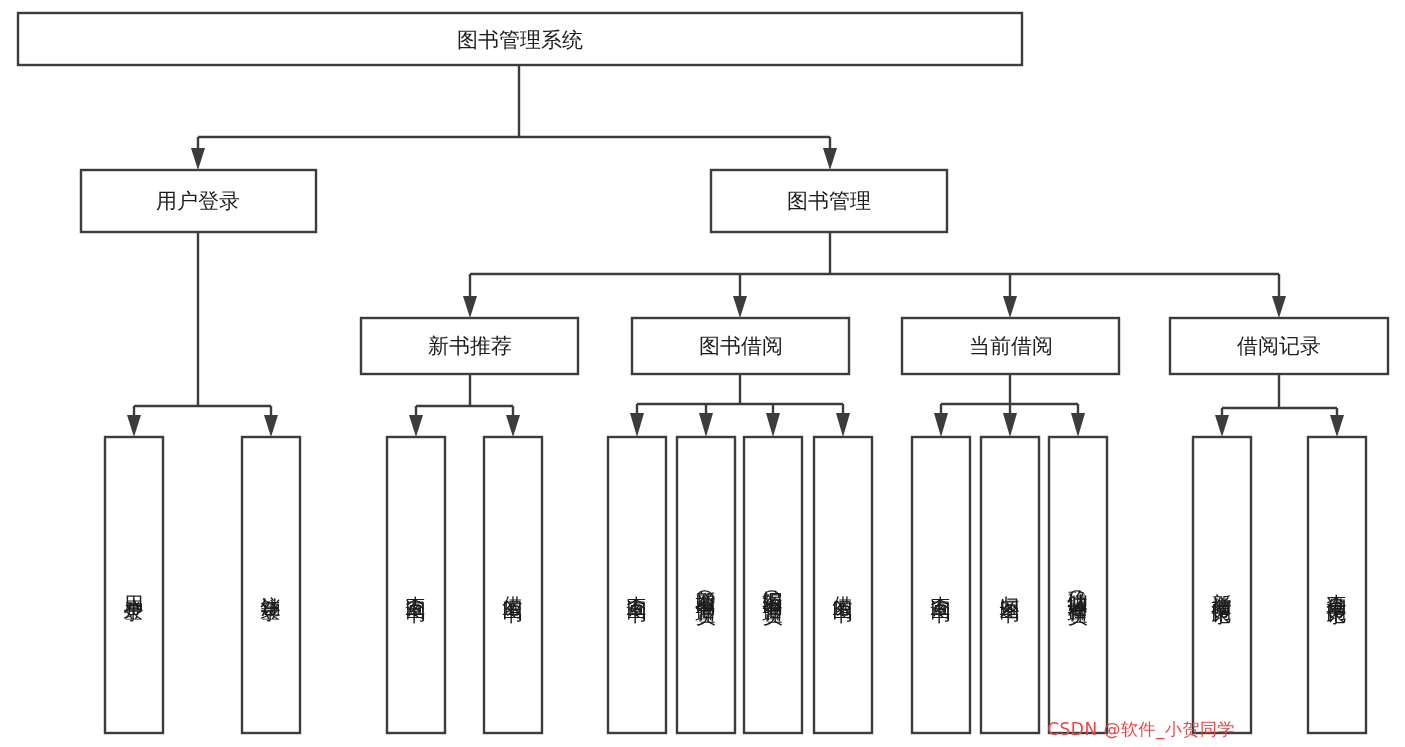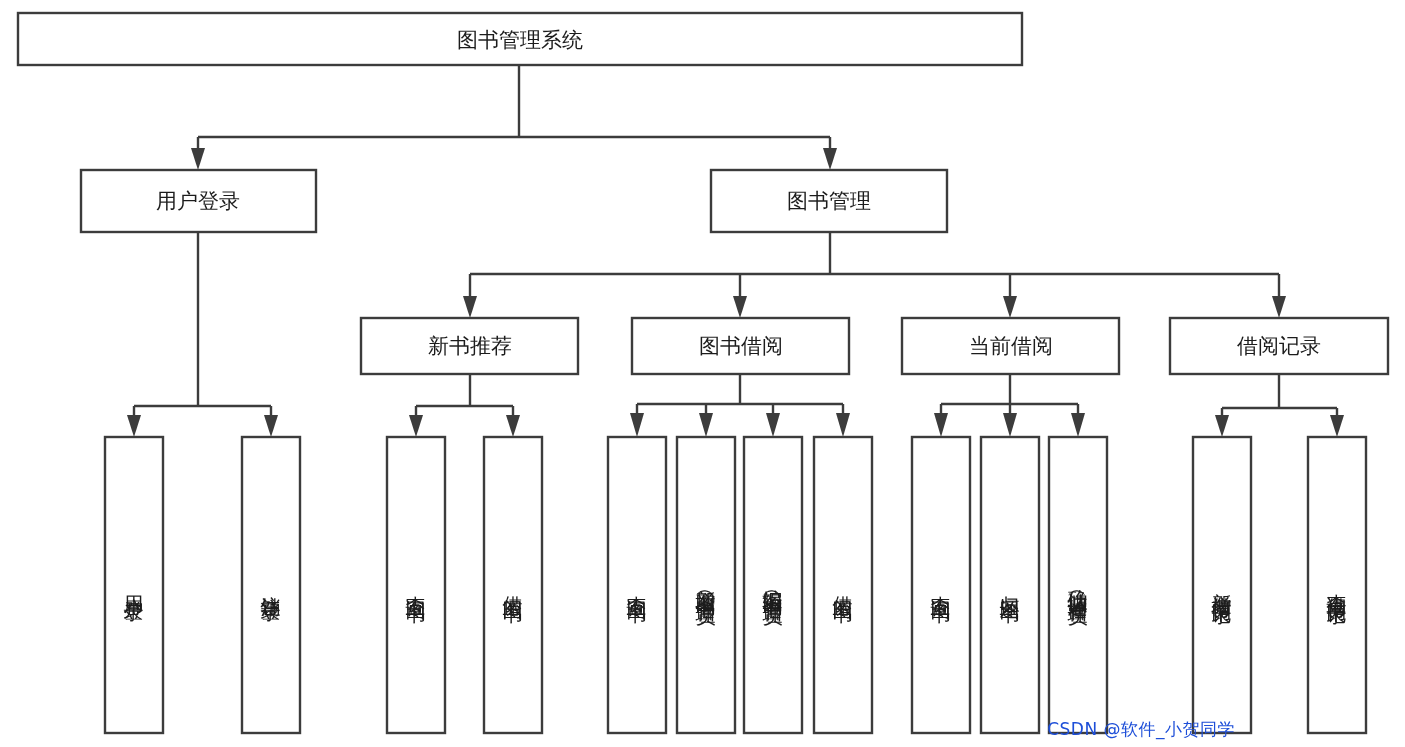--- a/index.html
+++ b/index.html
@@ -53,21 +53,21 @@
     stroke-linecap: butt;
   }
   .edge-arrow {
     fill: #3c3c3c;
     stroke: none;
   }
   .watermark {
     position: absolute;
     right: 8px;
     bottom: 6px;
-    color: #1d4ed8;
+    color: #ef4444;
     font-size: 17px;
     font-family: "DejaVu Sans", "Liberation Sans", sans-serif;
     letter-spacing: 0.5px;
     user-select: none;
     white-space: nowrap;
   }
 </style>
 </head>
 <body>
 

